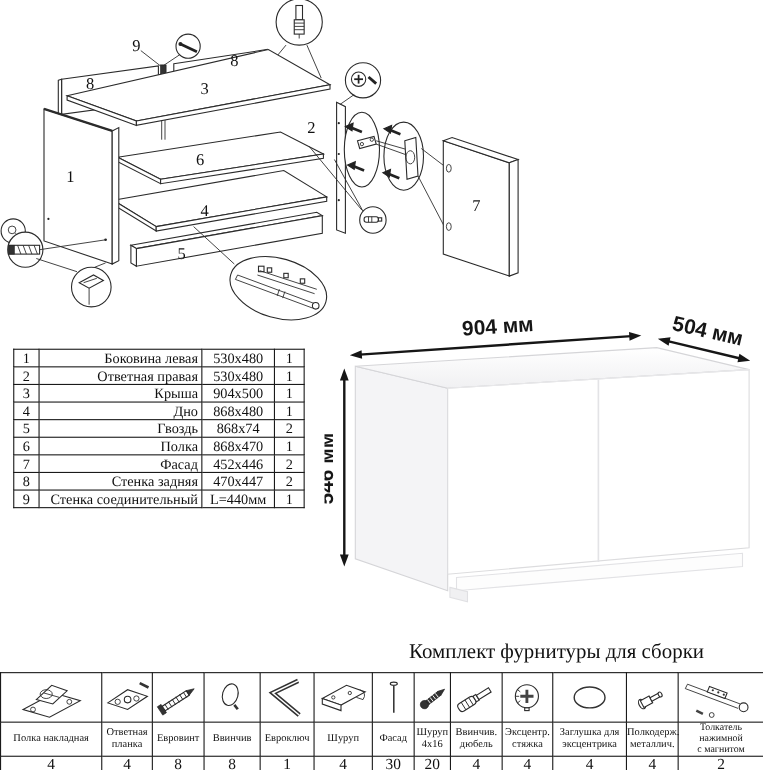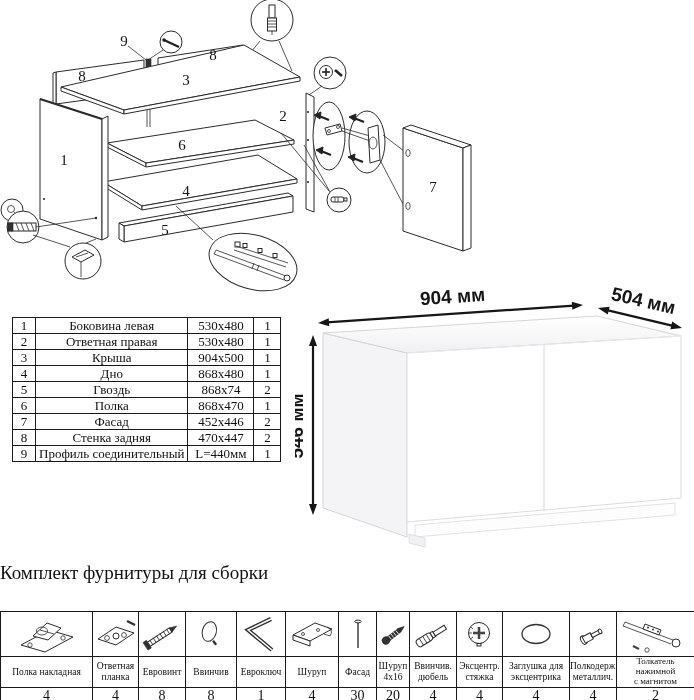--- a/index.html
+++ b/index.html
@@ -12,23 +12,23 @@
   .plabel{font-family:"Liberation Serif","DejaVu Serif",serif;font-size:15px;fill:#111;}
   .dimlabel{font-family:"Liberation Sans","DejaVu Sans",sans-serif;font-size:19px;font-weight:bold;fill:#161616;}
 
   #exploded{position:absolute;left:0;top:0;}
   #cabinet{position:absolute;left:295px;top:276px;}
 
   #parts-table{position:absolute;left:12px;top:317px;border-collapse:collapse;
                font-size:13px;line-height:1;}
   #parts-table td{border:1px solid #1a1a1a;height:15px;padding:0 3px;white-space:nowrap;}
   #parts-table td.c{text-align:center;padding:0 1px;}
-  #parts-table td.name{text-align:center;}
-
-  #hw-title{position:absolute;left:0;top:562px;width:640px;text-align:left;
+  #parts-table td.name{text-align:right;}
+
+  #hw-title{position:absolute;left:0;top:582px;width:640px;text-align:right;
             font-size:19px;color:#111;}
 
   #hw-table{position:absolute;left:0;top:611px;width:694px;border-collapse:collapse;table-layout:fixed;}
   #hw-table td{border:1px solid #1a1a1a;text-align:center;vertical-align:middle;padding:0;}
   #hw-table tr.icons td{height:44px;}
   #hw-table tr.labels td{height:23px;font-size:9.5px;line-height:1.1;white-space:pre-line;
                          font-family:"Liberation Serif","DejaVu Serif",serif;}
   #hw-table tr.labels td.sm{font-size:9px;margin-top:32px;}
   #hw-table tr.qty td{height:16px;font-size:14px;}
   .icon-svg{margin:0 auto;}
@@ -276,21 +276,21 @@
         <td class="c">2</td>
       </tr>
       <tr>
         <td class="c">8</td>
         <td class="name">Стенка задняя</td>
         <td class="c">470x447</td>
         <td class="c">2</td>
       </tr>
       <tr>
         <td class="c">9</td>
-        <td class="name">Профиль соединительный</td>
+        <td class="name">Стенка соединительный</td>
         <td class="c">L=440мм</td>
         <td class="c">1</td>
       </tr>
     </tbody>
   </table>
 
   <div id="hw-title">Комплект фурнитуры для сборки</div>
 
   <table id="hw-table">
     <colgroup>

